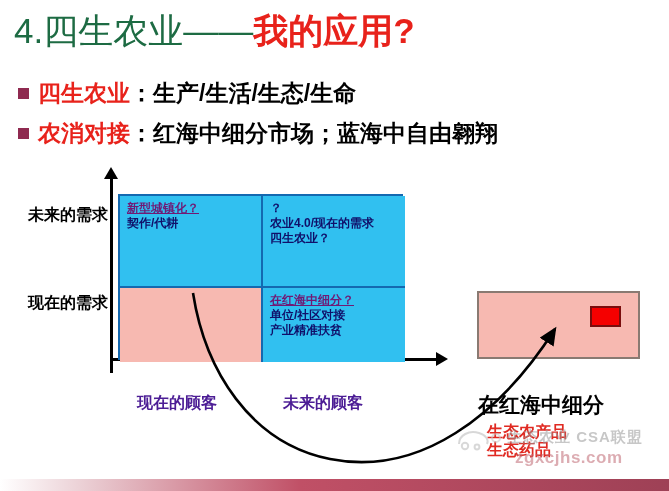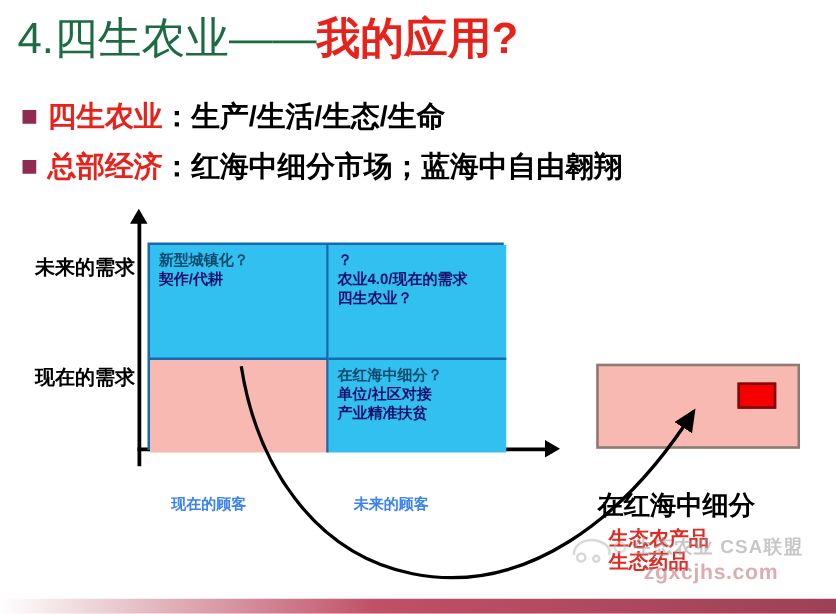--- a/index.html
+++ b/index.html
@@ -54,32 +54,32 @@
   #matrix{
     position:absolute;left:118px;top:29px;width:285px;height:166px;
     border:2px solid #1469b0;box-sizing:border-box;
   }
   .quad{position:absolute;box-sizing:border-box;padding:5px 6px 0 7px;overflow:hidden;}
   .q-tl{left:0;top:0;width:143px;height:92px;background:#31c0f0;border-right:2px solid #1469b0;border-bottom:2px solid #1469b0;}
   .q-tr{left:143px;top:0;width:142px;height:92px;background:#31c0f0;border-bottom:2px solid #1469b0;}
   .q-bl{left:0;top:92px;width:143px;height:74px;background:#f7b9b1;border-right:2px solid #1469b0;}
   .q-br{left:143px;top:92px;width:142px;height:74px;background:#31c0f0;}
   .qline{font-size:12px;line-height:15px;font-weight:700;white-space:nowrap;color:#10106a;}
-  .qline.hl{color:#0c4a6e;}
+  .qline.hl{color:#701a75;text-decoration:underline;}
 
   
   .ylab{
     position:absolute;left:28px;width:80px;
     font-size:16px;line-height:20px;font-weight:700;color:#000;
   }
   #ylab-future{top:40px;}
   #ylab-now{top:128px;}
   .xlab{
     position:absolute;width:100px;
-    font-size:12px;line-height:20px;font-weight:700;color:#3b82f6;
+    font-size:16px;line-height:20px;font-weight:700;color:#4c1d95;
   }
   #xlab-now{left:137px;top:228px;}
   #xlab-future{left:283px;top:228px;}
 
   
   #redsea-box{
     position:absolute;left:477px;top:126px;width:163px;height:68px;
     background:#f7b9b1;border:2px solid #8a7a72;box-sizing:border-box;
   }
   #redsea-chip{
@@ -127,21 +127,21 @@
 
   <div id="title">
     <span class="g">4.</span><span class="g">四生农业——</span><span class="r">我的应用?</span>
   </div>
 
   <div class="bullet" id="bullet1">
     <span class="bsq"></span><span class="r">四生农业</span><span class="k">：生产/生活/生态/生命</span>
   </div>
 
   <div class="bullet" id="bullet2">
-    <span class="bsq"></span><span class="r">总部经济</span><span class="k">：红海中细分市场；蓝海中自由翱翔</span>
+    <span class="bsq"></span><span class="r">农消对接</span><span class="k">：红海中细分市场；蓝海中自由翱翔</span>
   </div>
 
   <div id="diagram">
 
     <div id="yaxis"></div>
     <div id="yaxis-head"></div>
     <div id="xaxis"></div>
     <div id="xaxis-head"></div>
 
     <div class="ylab" id="ylab-future">

